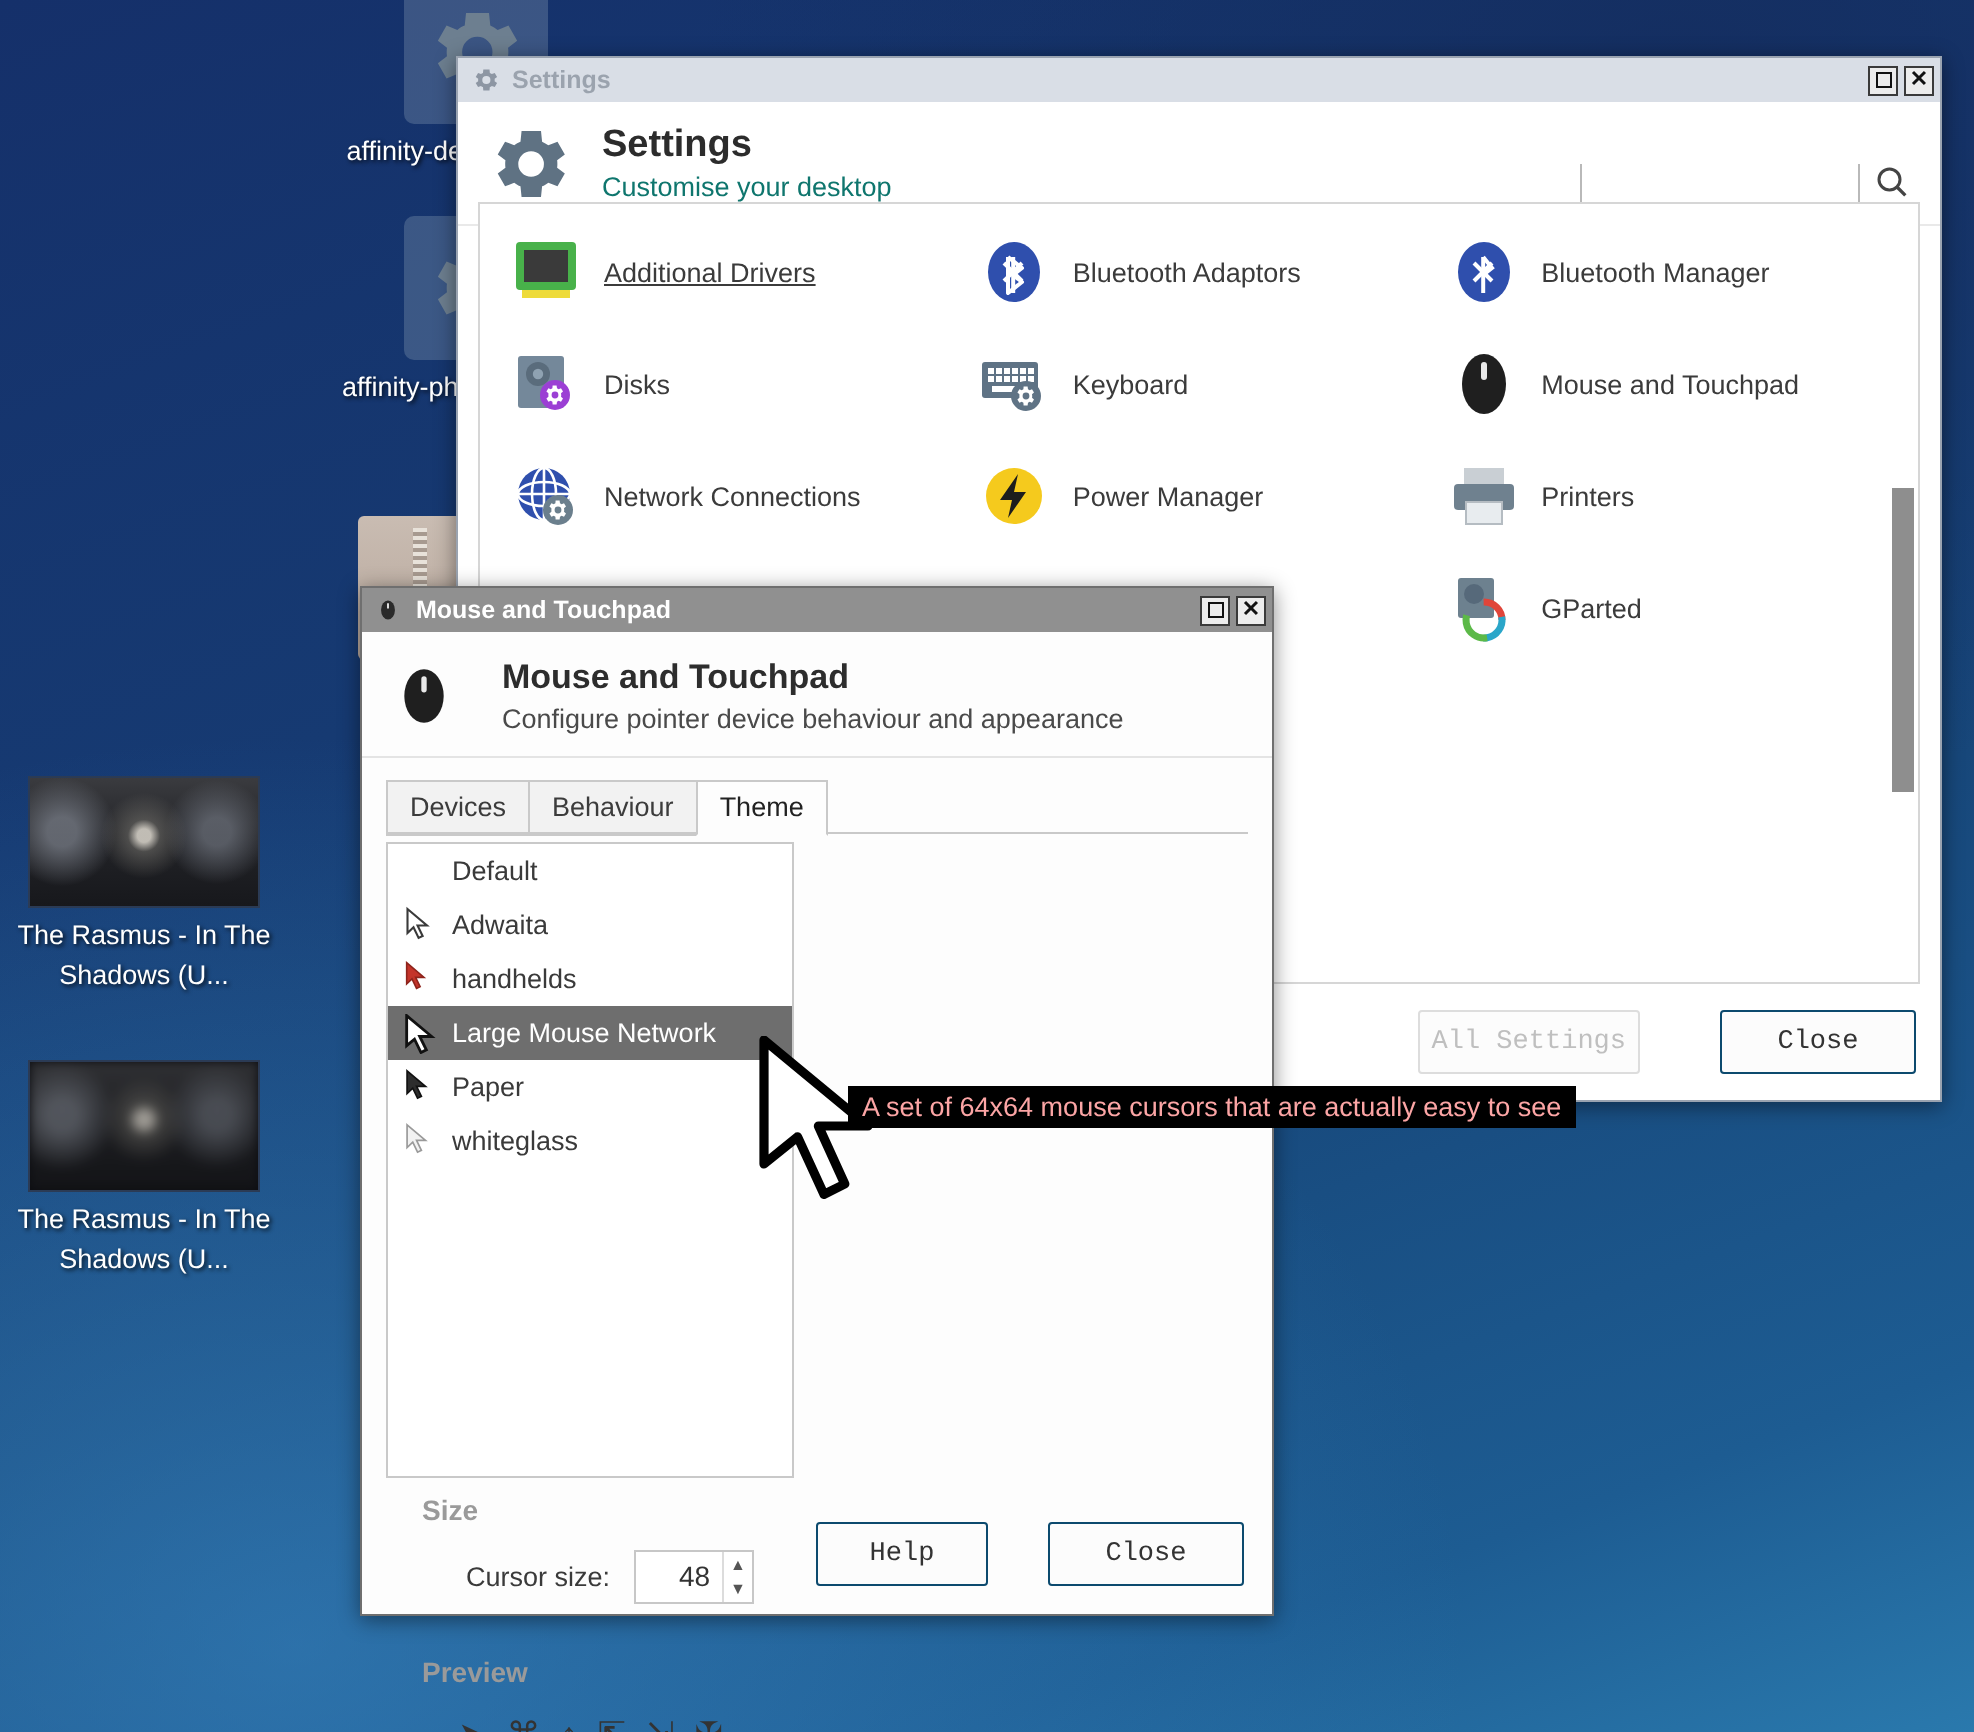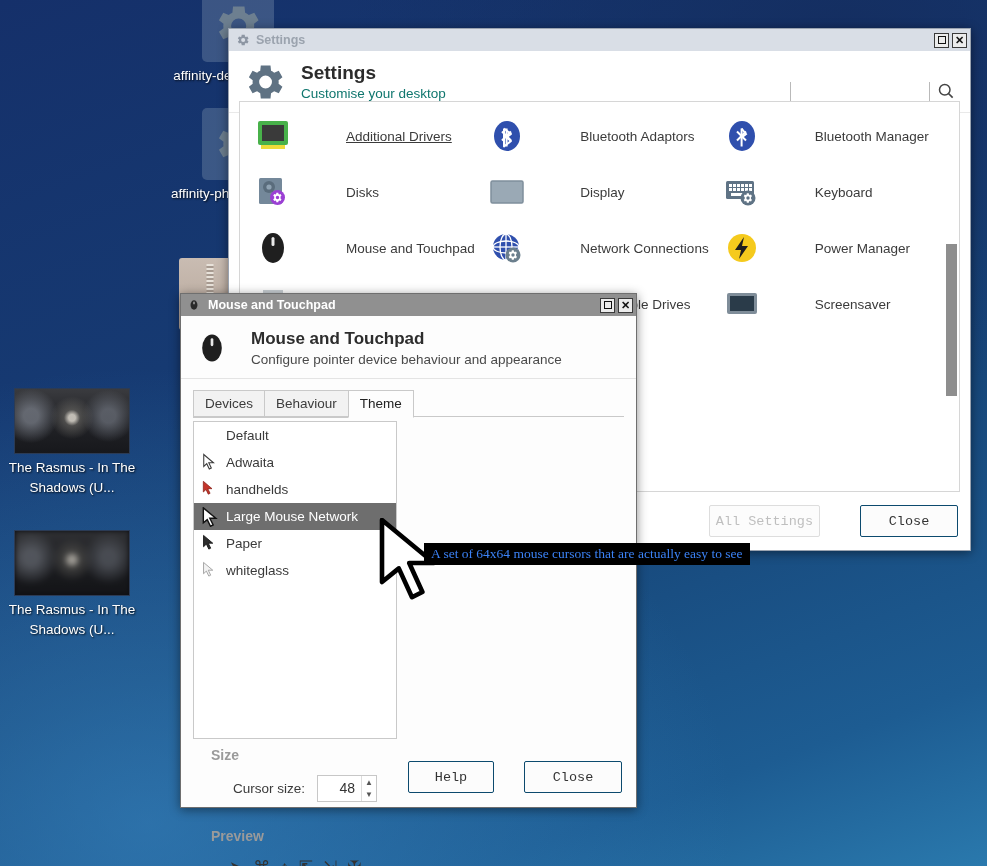--- a/index.html
+++ b/index.html
@@ -93,21 +93,21 @@
     font-family:"Liberation Sans", sans-serif;
   }
   .search-icon { width:20px; height:20px; margin-left:6px; margin-bottom:3px; }
 
   .panel-area { position:absolute; left:10px; right:10px; top:72px; bottom:58px;
     border:1px solid #d6d6d6; background:#fff; overflow:hidden; }
   .grid {
     display:grid; grid-template-columns:1fr 1fr 1fr; row-gap:0; column-gap:0;
     padding:6px 8px 0 8px;
   }
-  .grid-item { display:flex; align-items:center; height:56px; padding:0 6px; cursor:pointer;gap:44px; }
+  .grid-item { display:flex; align-items:center; height:56px; padding:0 6px; cursor:pointer; }
   .grid-item .gi-ico { width:38px; height:38px; margin-right:10px; flex:0 0 auto; position:relative; }
   .grid-item .gi-label { font-size:13.5px; color:#3b3b3b; line-height:17px; }
   .grid-item.selected .gi-label { text-decoration:underline; }
 
   .vscroll { position:absolute; right:2px; top:2px; bottom:2px; width:12px; background:#fff; }
   .vthumb { position:absolute; left:1px; width:11px; background:#8e8e8e; }
 
   .settings-foot { position:absolute; left:0; right:0; bottom:0; height:58px;
     display:flex; align-items:center; justify-content:flex-end; gap:10px; padding:0 12px;
     background:#fff; }
@@ -153,22 +153,22 @@
   .spin .val { flex:1 1 auto; text-align:right; padding-right:6px; font-size:14px; color:#333; line-height:25px; }
   .spin .arrows { width:15px; display:flex; flex-direction:column; border-left:1px solid #dcdcdc; }
   .spin .arrows div { flex:1 1 0; display:flex; align-items:center; justify-content:center; cursor:pointer; font-size:8px; color:#555; }
   .preview-row { display:flex; gap:10px; padding-left:18px; margin-top:6px; color:#333; }
   .preview-row .gl { font-size:17px; line-height:24px; }
 
   .dlg-foot { position:absolute; left:0; right:0; bottom:0; height:60px;
     display:flex; align-items:center; justify-content:flex-end; padding:0 14px; }
 
   .tooltip {
-    position:absolute; left:424px; top:543px; background:#000; color:#3b82f6;
-    font-size:13.5px; padding:3px 7px; white-space:nowrap; z-index:60;font-family:Liberation Serif, serif;
+    position:absolute; left:424px; top:543px; background:#000; color:#fca5a5;
+    font-size:13.5px; padding:3px 7px; white-space:nowrap; z-index:60;
   }
   .big-cursor { position:absolute; left:378px; top:518px; z-index:55; pointer-events:none; }
 </style>
 </head>
 <body>
 
 <div id="desktop"></div>
 
 <div class="desk-icon" style="left:168px; top:-10px;">
   <div class="gear-tile">
@@ -294,28 +294,20 @@
               <rect x="5" y="5" width="23" height="26" rx="1.5" fill="#74889a"></rect>
               <circle cx="15" cy="14" r="6" fill="#5a6c7c"></circle>
               <circle cx="15" cy="14" r="2.6" fill="#8fa2b2"></circle>
               <circle cx="23.5" cy="24.5" r="7.5" fill="#9b3fd4"></circle>
               <path fill="#fff" d="M26.6 24.5a3.3 3.3 0 0 0-.1-.9l1-.8-1-1.7-1.2.5a3.4 3.4 0 0 0-.8-.5l-.2-1.3h-2l-.1 1.3c-.3.1-.6.3-.8.5l-1.2-.5-1 1.7 1 .8v1.8l-1 .8 1 1.7 1.2-.5c.2.2.5.4.8.5l.1 1.3h2l.2-1.3c.3-.1.6-.3.8-.5l1.2.5 1-1.7-1-.8c.1-.3.1-.6.1-.9zm-3.1 1.7a1.7 1.7 0 1 1 0-3.4 1.7 1.7 0 0 1 0 3.4z"></path>
             </svg>
         </span>
         <span class="gi-label">Disks</span>
       </div>
 
-      <div class="grid-item">
-        <span class="gi-ico">
-          <svg width="38" height="38" viewBox="0 0 38 38">
-              <rect x="3" y="8" width="32" height="22" rx="1.5" fill="#9aa9b5" stroke="#7f8f9c" stroke-width="1.5"></rect>
-            </svg>
-        </span>
-        <span class="gi-label">Display</span>
-      </div>
 
       <div class="grid-item">
         <span class="gi-ico">
           <svg width="38" height="38" viewBox="0 0 38 38">
               <rect x="3" y="8" width="28" height="18" rx="1.5" fill="#5f7385"></rect>
               <g fill="#fff">
                 <rect x="6" y="11" width="3" height="3"></rect>
                 <rect x="10" y="11" width="3" height="3"></rect>
                 <rect x="14" y="11" width="3" height="3"></rect>
                 <rect x="18" y="11" width="3" height="3"></rect>

